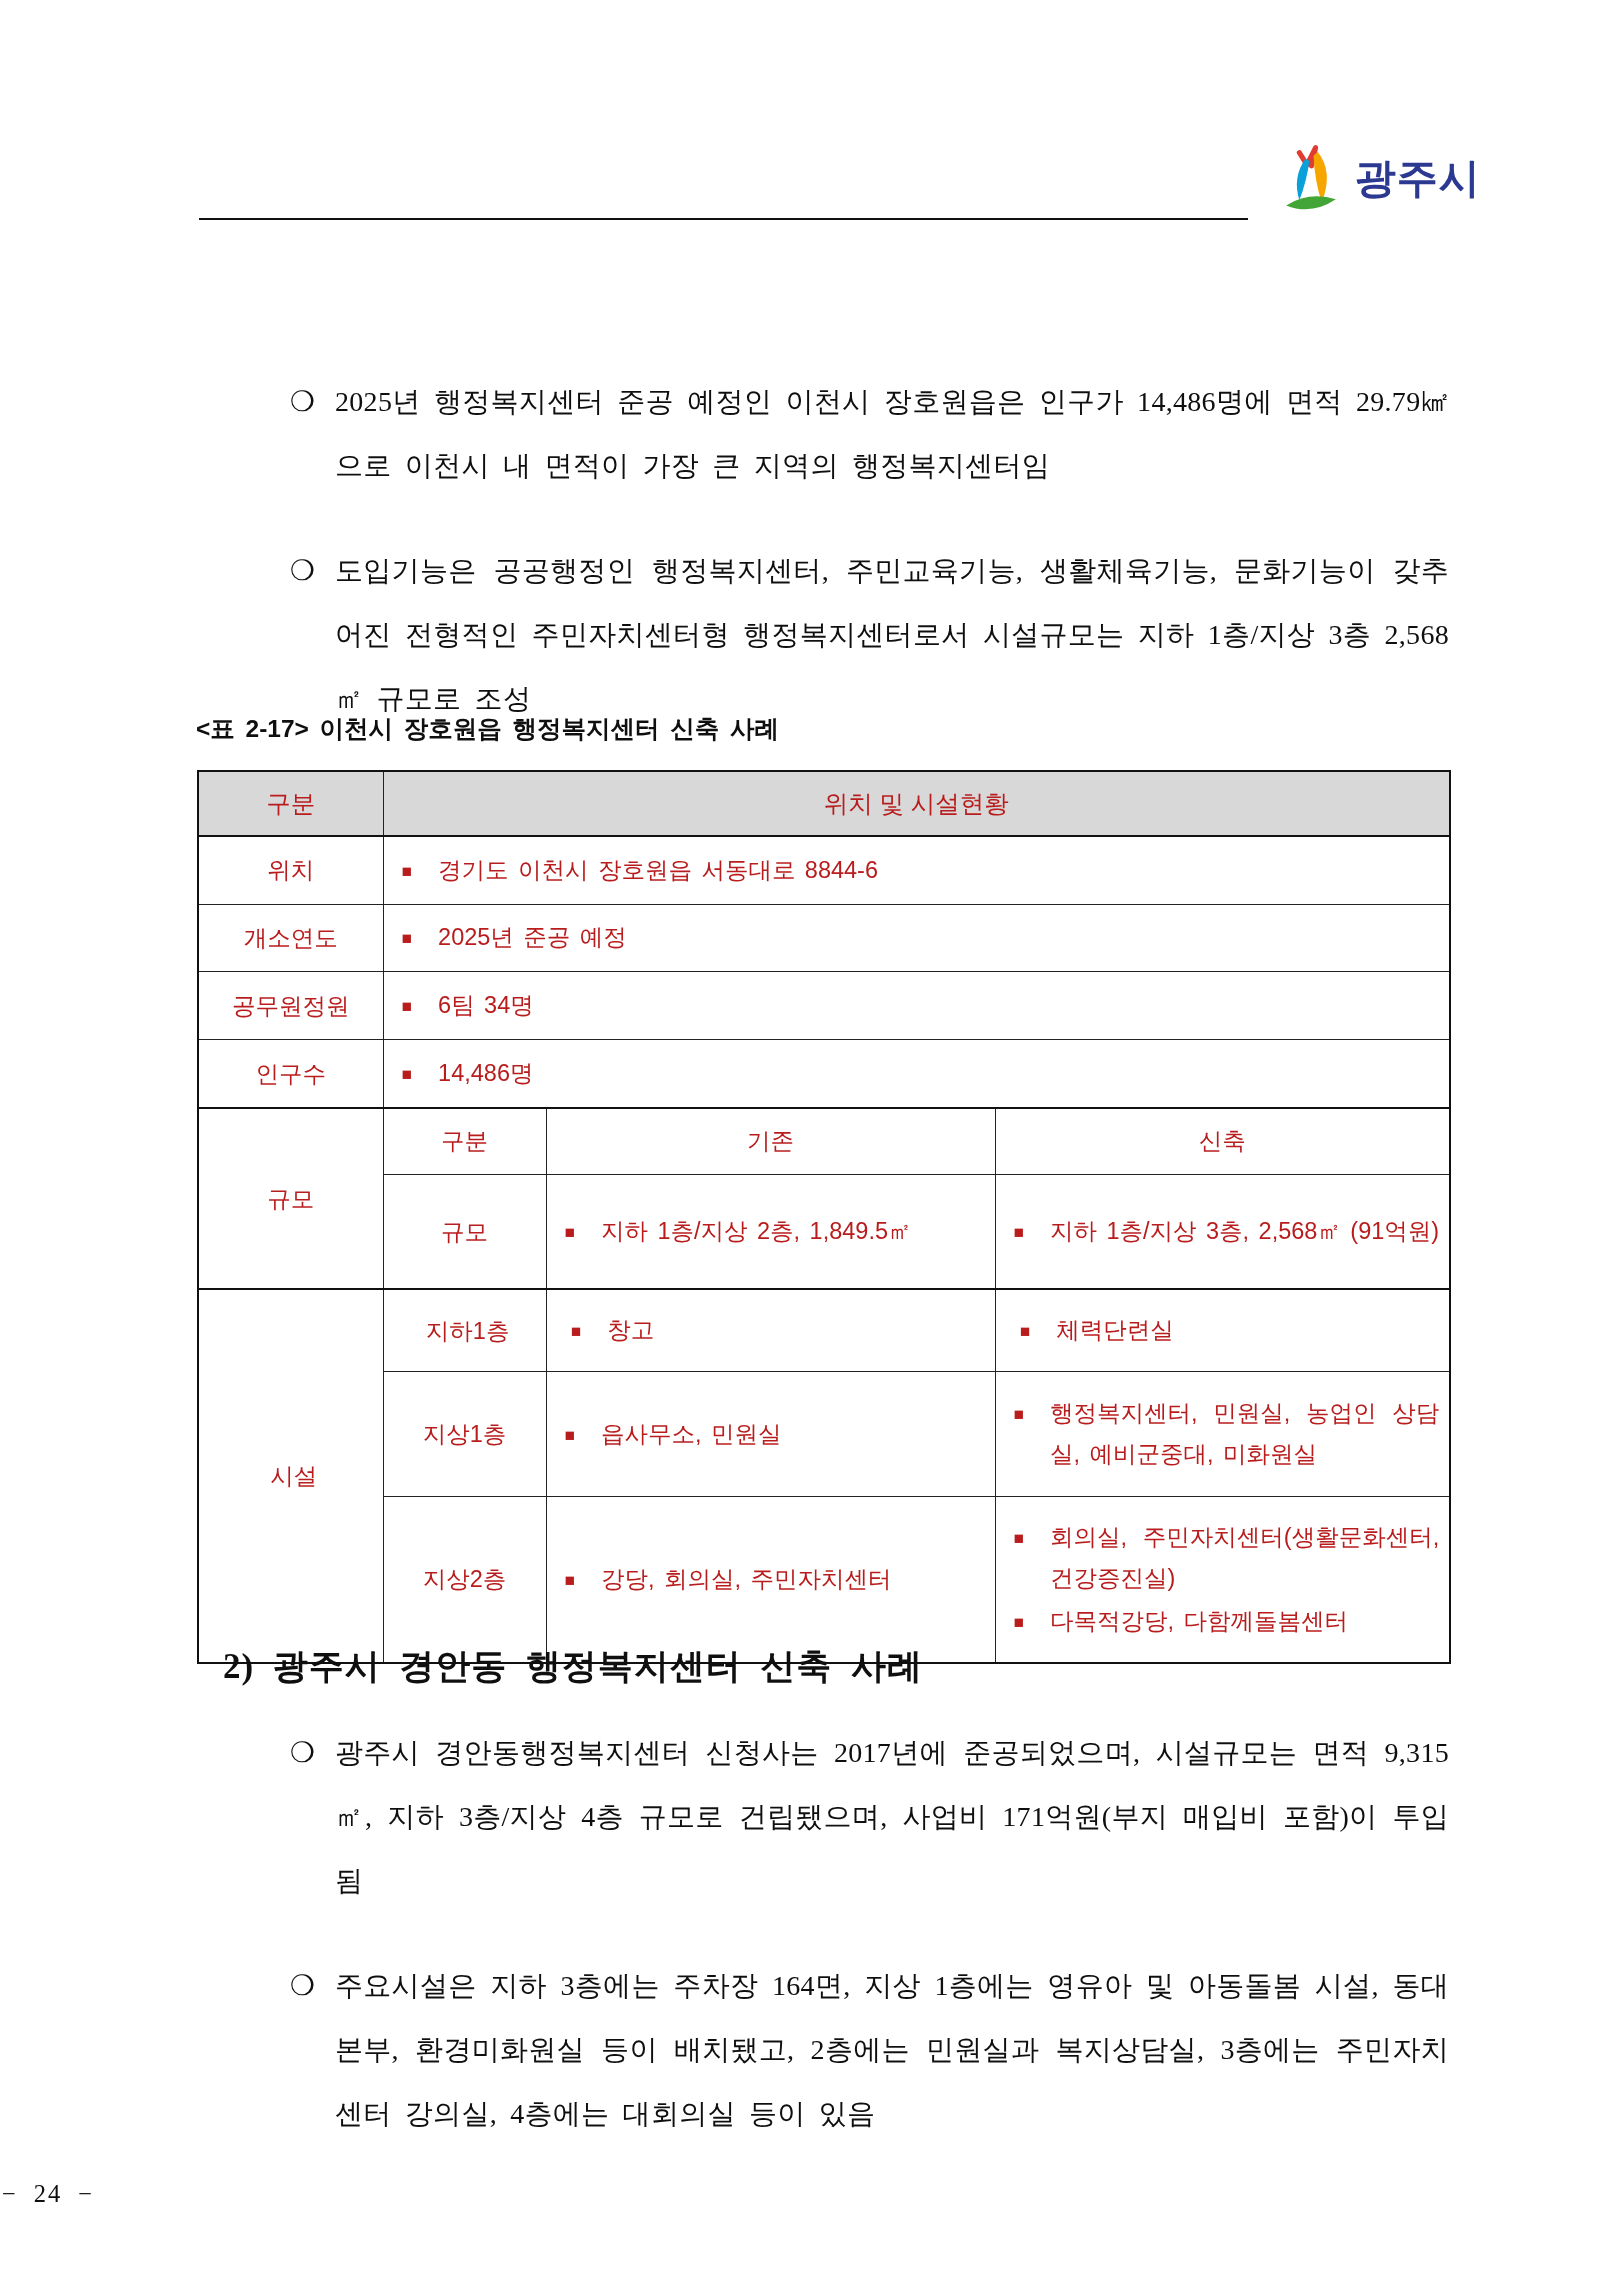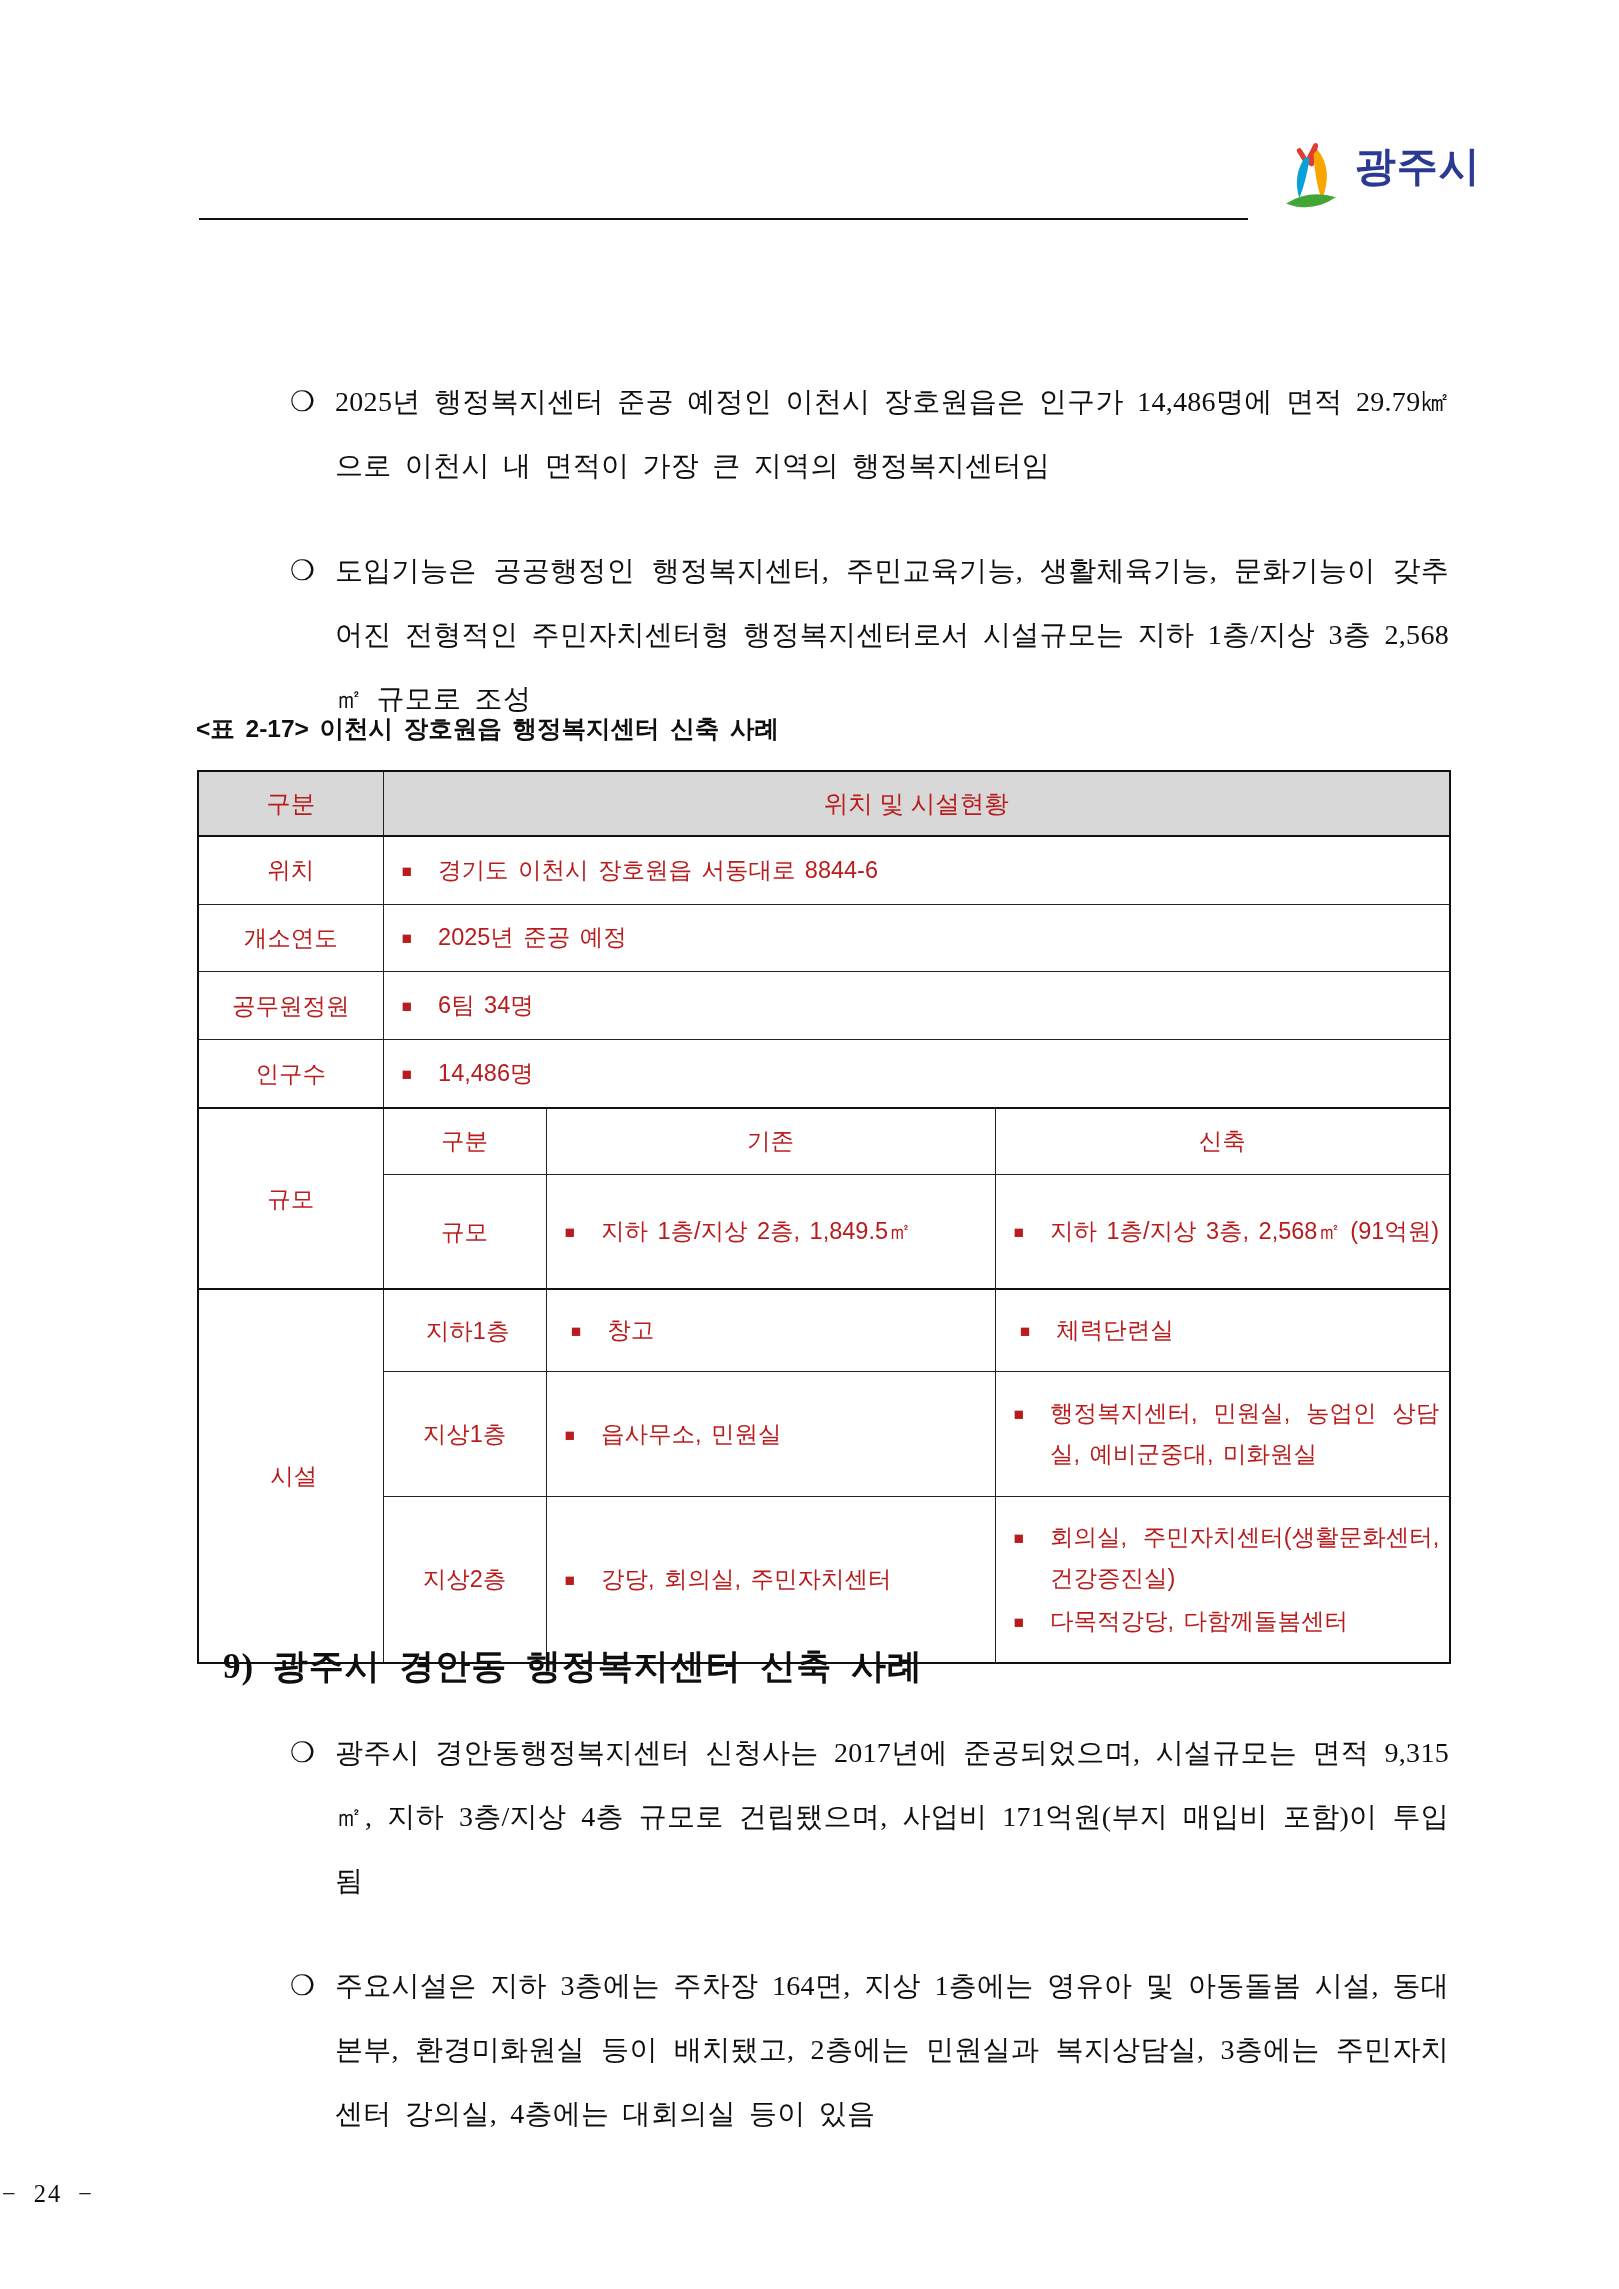--- a/index.html
+++ b/index.html
@@ -17,21 +17,21 @@
     font-family:"Liberation Sans","DejaVu Sans",sans-serif;
     font-weight:bold;font-size:26.5px;letter-spacing:0.5px;word-spacing:4.9px;
     color:#14161a;white-space:nowrap;
   }
   .doc-header-rule{
     position:absolute;left:199px;top:218px;width:1049px;height:0;
     border-top:2.9px solid #111;
   }
   .doc-logo{
     position:absolute;left:1274px;top:139px;width:225px;height:78px;
-    display:flex;align-items:flex-start;gap:7.8px;
+    display:flex;align-items:center;gap:7.8px;
   }
   .doc-logo svg{width:73px;height:74px;display:block;}
   .doc-logo-text{
     font-family:"Liberation Sans","DejaVu Sans",sans-serif;
     font-weight:900;font-size:41px;color:#2b3990;letter-spacing:1px;
     white-space:nowrap;
   }
   
   .sec-title{
     position:absolute;left:223px;
@@ -244,21 +244,21 @@
             </div>
         <div class="ti">
               <span class="sq">▪</span>
           <div class="tt">다목적강당, 다함께돌봄센터</div>
             </div>
       </td>
     </tr>
   </tbody>
     </table>
 
-  <h2 class="sec-title" id="sec4-title">9) 광주시 경안동 행정복지센터 신축 사례</h2>
+  <h2 class="sec-title" id="sec4-title">2) 광주시 경안동 행정복지센터 신축 사례</h2>
 
   <div class="bullets" id="sec4-bullets">
     <div class="bullet">
       <span class="bmark">❍</span>
       <p class="btext">광주시 경안동행정복지센터 신청사는 2017년에 준공되었으며, 시설규모는 면적 9,315㎡, 지하 3층/지상 4층 규모로 건립됐으며, 사업비 171억원(부지 매입비 포함)이 투입됨</p>
     </div>
     <div class="bullet">
       <span class="bmark">❍</span>
       <p class="btext">주요시설은 지하 3층에는 주차장 164면, 지상 1층에는 영유아 및 아동돌봄 시설, 동대본부, 환경미화원실 등이 배치됐고, 2층에는 민원실과 복지상담실, 3층에는 주민자치센터 강의실, 4층에는 대회의실 등이 있음</p>
     </div>

